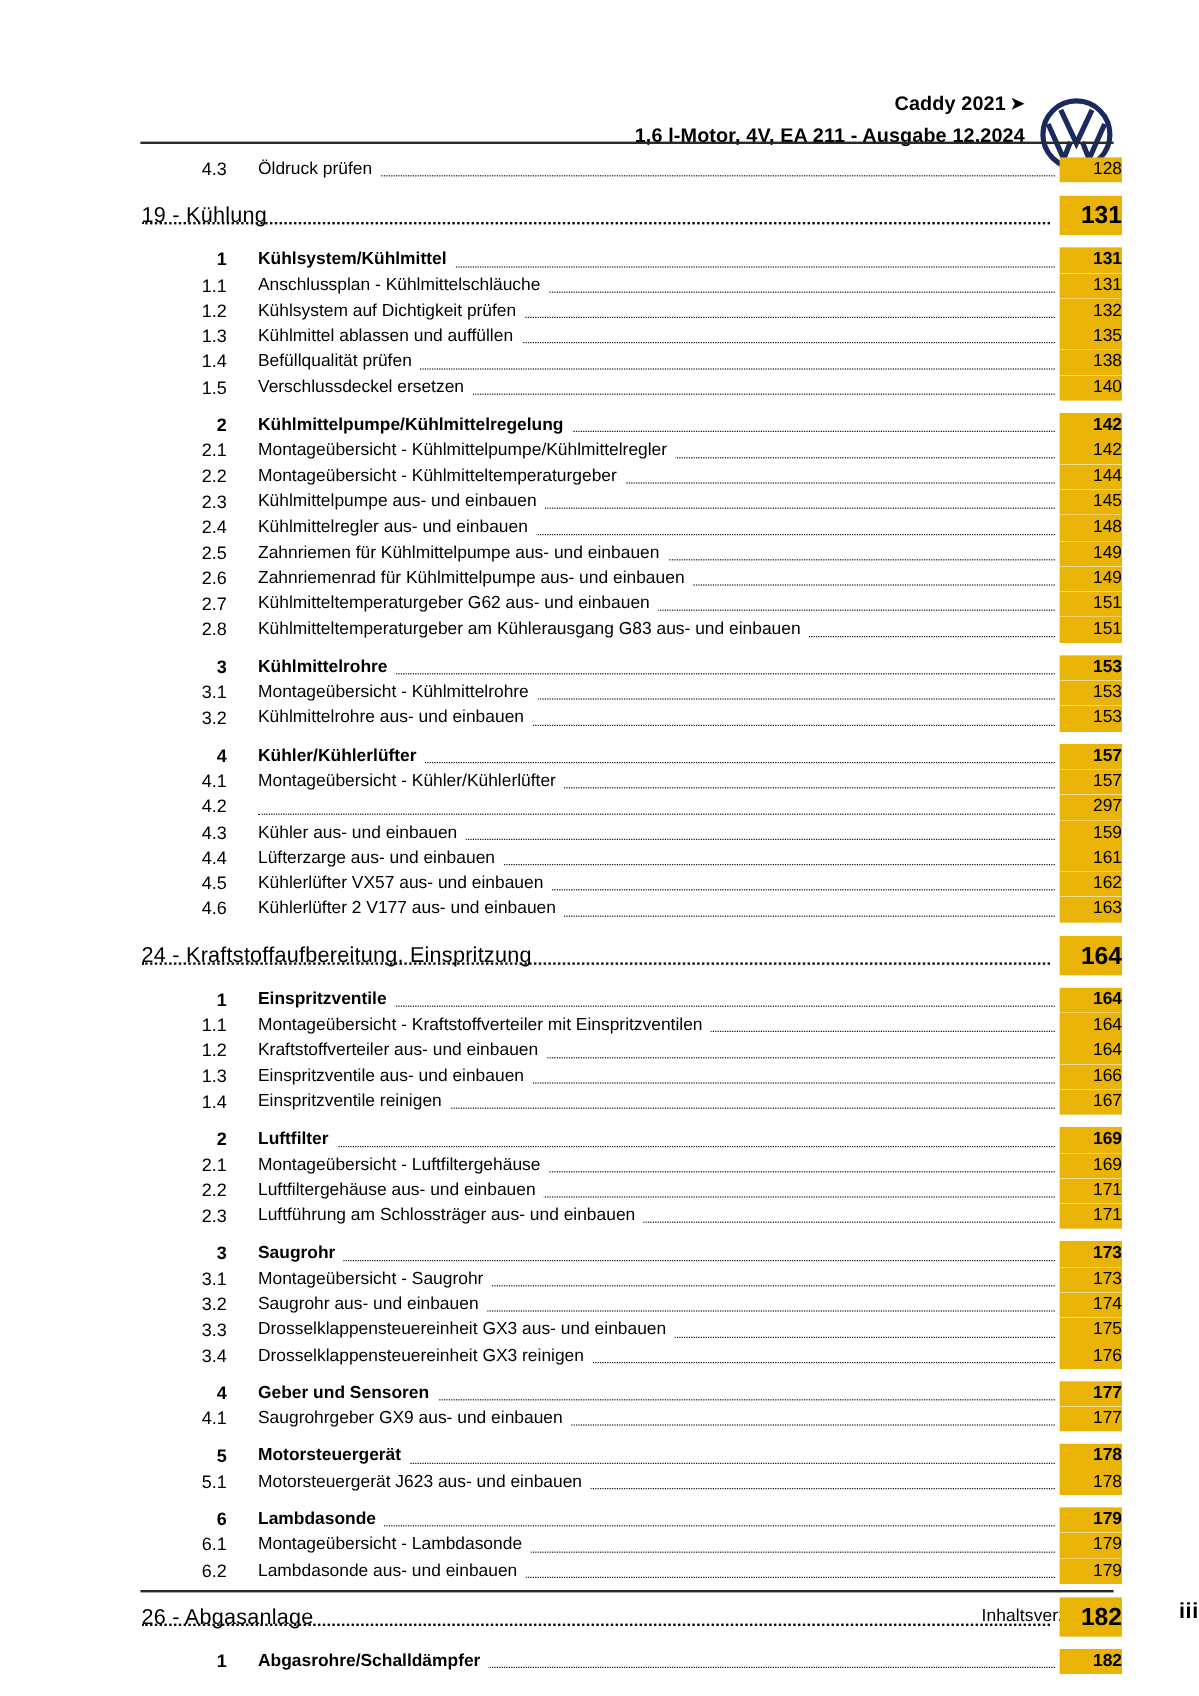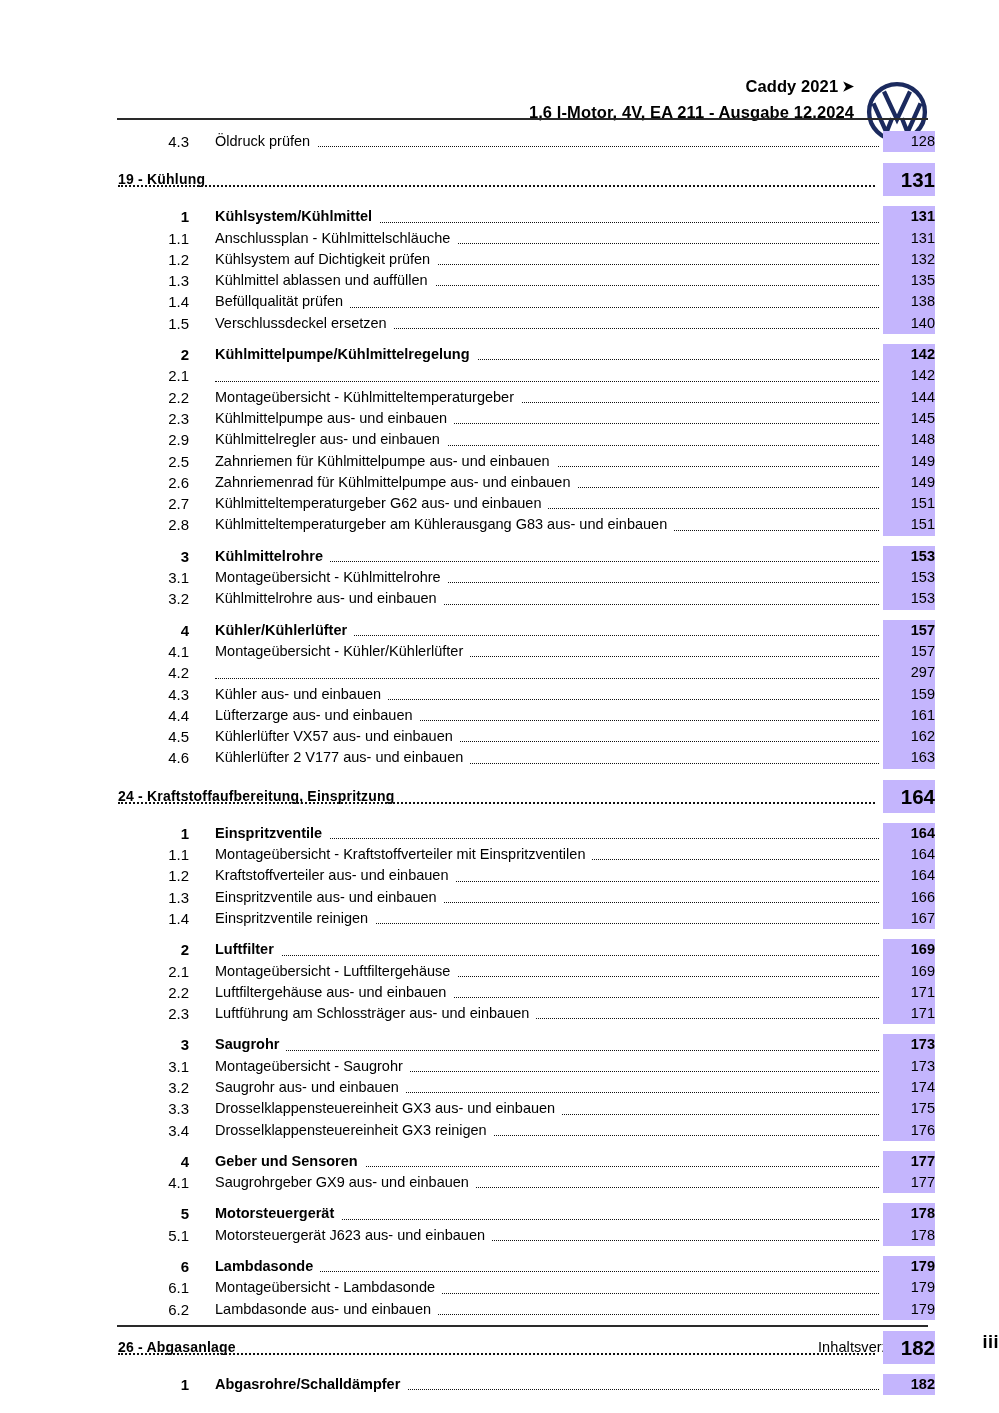--- a/index.html
+++ b/index.html
@@ -82,22 +82,22 @@
   .toc-row.chapter {
     height: 33px;
     line-height: 33px;
     margin-top: 11px;
     margin-bottom: 4px;
   }
   .toc-row.chapter .num-title {
     position: absolute;
     left: 1px;
     top: 0;
-    font-size: 14px;
-    font-weight: bold;
+    font-size: 18px;
+    font-weight: normal;
     letter-spacing: 0.2px;
   }
   .toc-row.chapter .pageno {
     font-size: 20.5px;
     font-weight: bold;
   }
   .toc-row.chapter .leader {
     bottom: 9px;
   }
 
@@ -128,21 +128,21 @@
     padding-right: 7px;
     z-index: 2;
   }
   .pageno {
     position: absolute;
     right: 0;
     top: 0;
     width: 52px;
     text-align: right;
     font-size: 14.5px;
-    background: #c4b5fd;
+    background: #eab308;
     z-index: 2;
   }
   .leader {
     position: absolute;
     left: 98px;
     right: 56px;
     bottom: 5px;
     height: 0;
     border-bottom: 1.8px dotted #111111;
     z-index: 1;
@@ -257,37 +257,38 @@
       <span class="pageno">140</span>
     </div>
     <div class="toc-row section">
       <span class="num">2</span>
       <span class="title">Kühlmittelpumpe/Kühlmittelregelung</span>
       <span class="leader"></span>
       <span class="pageno">142</span>
     </div>
     <div class="toc-row item">
       <span class="num">2.1</span>
+      <span class="title">Montageübersicht - Kühlmittelpumpe/Kühlmittelregler</span>
       <span class="leader"></span>
       <span class="pageno">142</span>
     </div>
     <div class="toc-row item">
       <span class="num">2.2</span>
       <span class="title">Montageübersicht - Kühlmitteltemperaturgeber</span>
       <span class="leader"></span>
       <span class="pageno">144</span>
     </div>
     <div class="toc-row item">
       <span class="num">2.3</span>
       <span class="title">Kühlmittelpumpe aus- und einbauen</span>
       <span class="leader"></span>
       <span class="pageno">145</span>
     </div>
     <div class="toc-row item">
-      <span class="num">2.9</span>
+      <span class="num">2.4</span>
       <span class="title">Kühlmittelregler aus- und einbauen</span>
       <span class="leader"></span>
       <span class="pageno">148</span>
     </div>
     <div class="toc-row item">
       <span class="num">2.5</span>
       <span class="title">Zahnriemen für Kühlmittelpumpe aus- und einbauen</span>
       <span class="leader"></span>
       <span class="pageno">149</span>
     </div>

